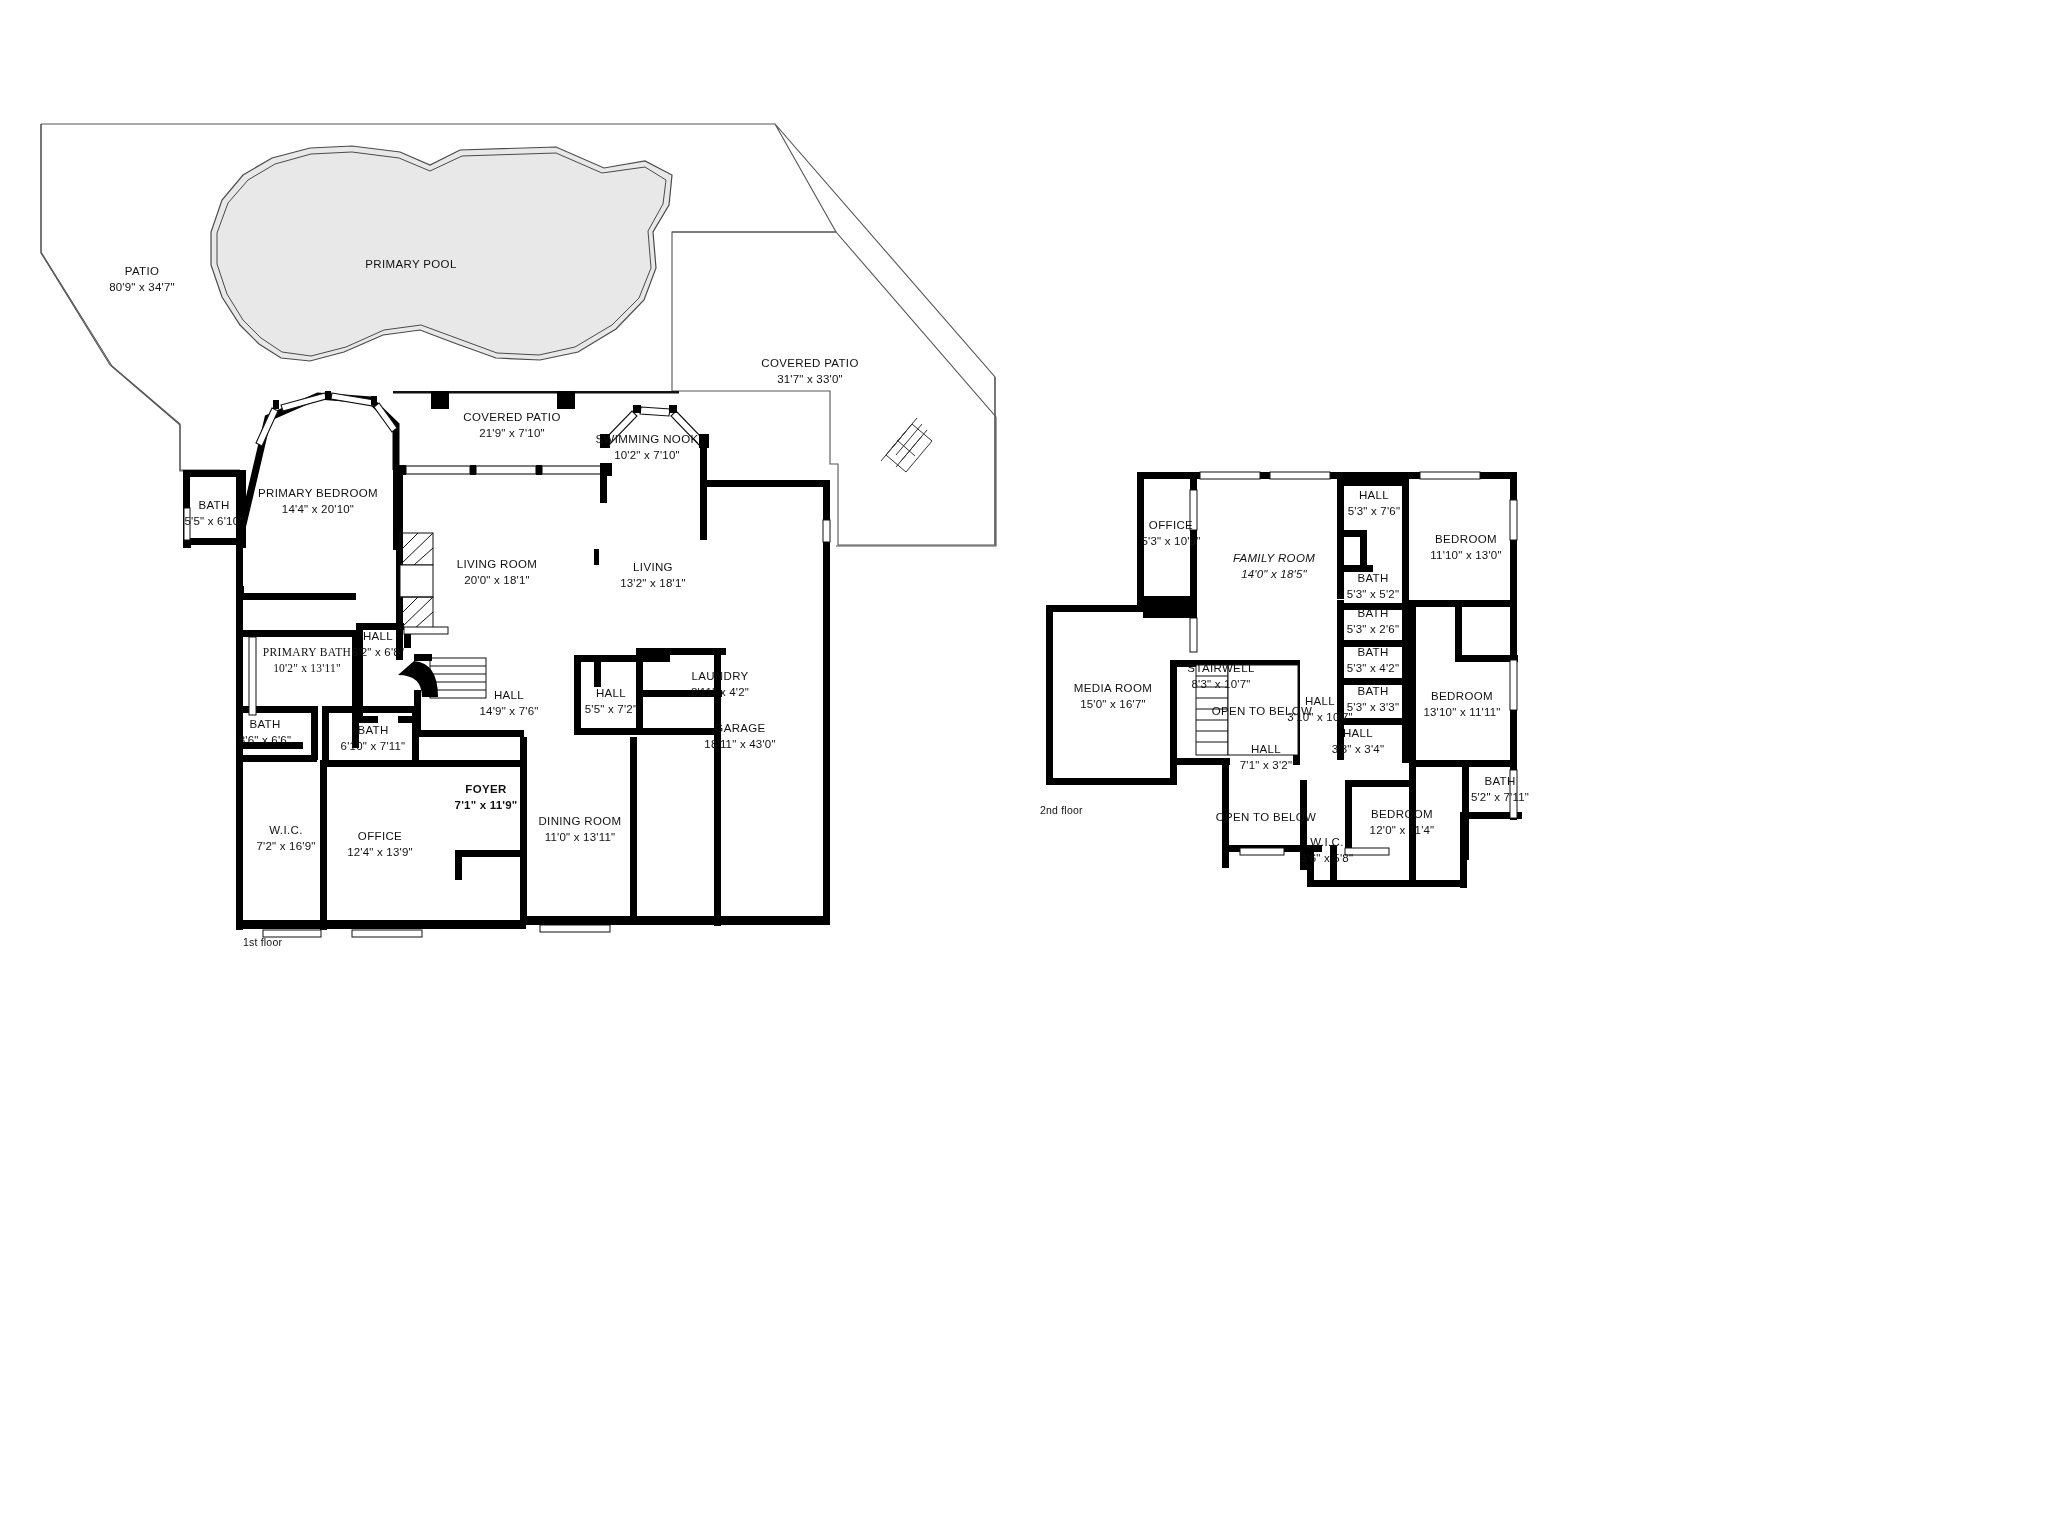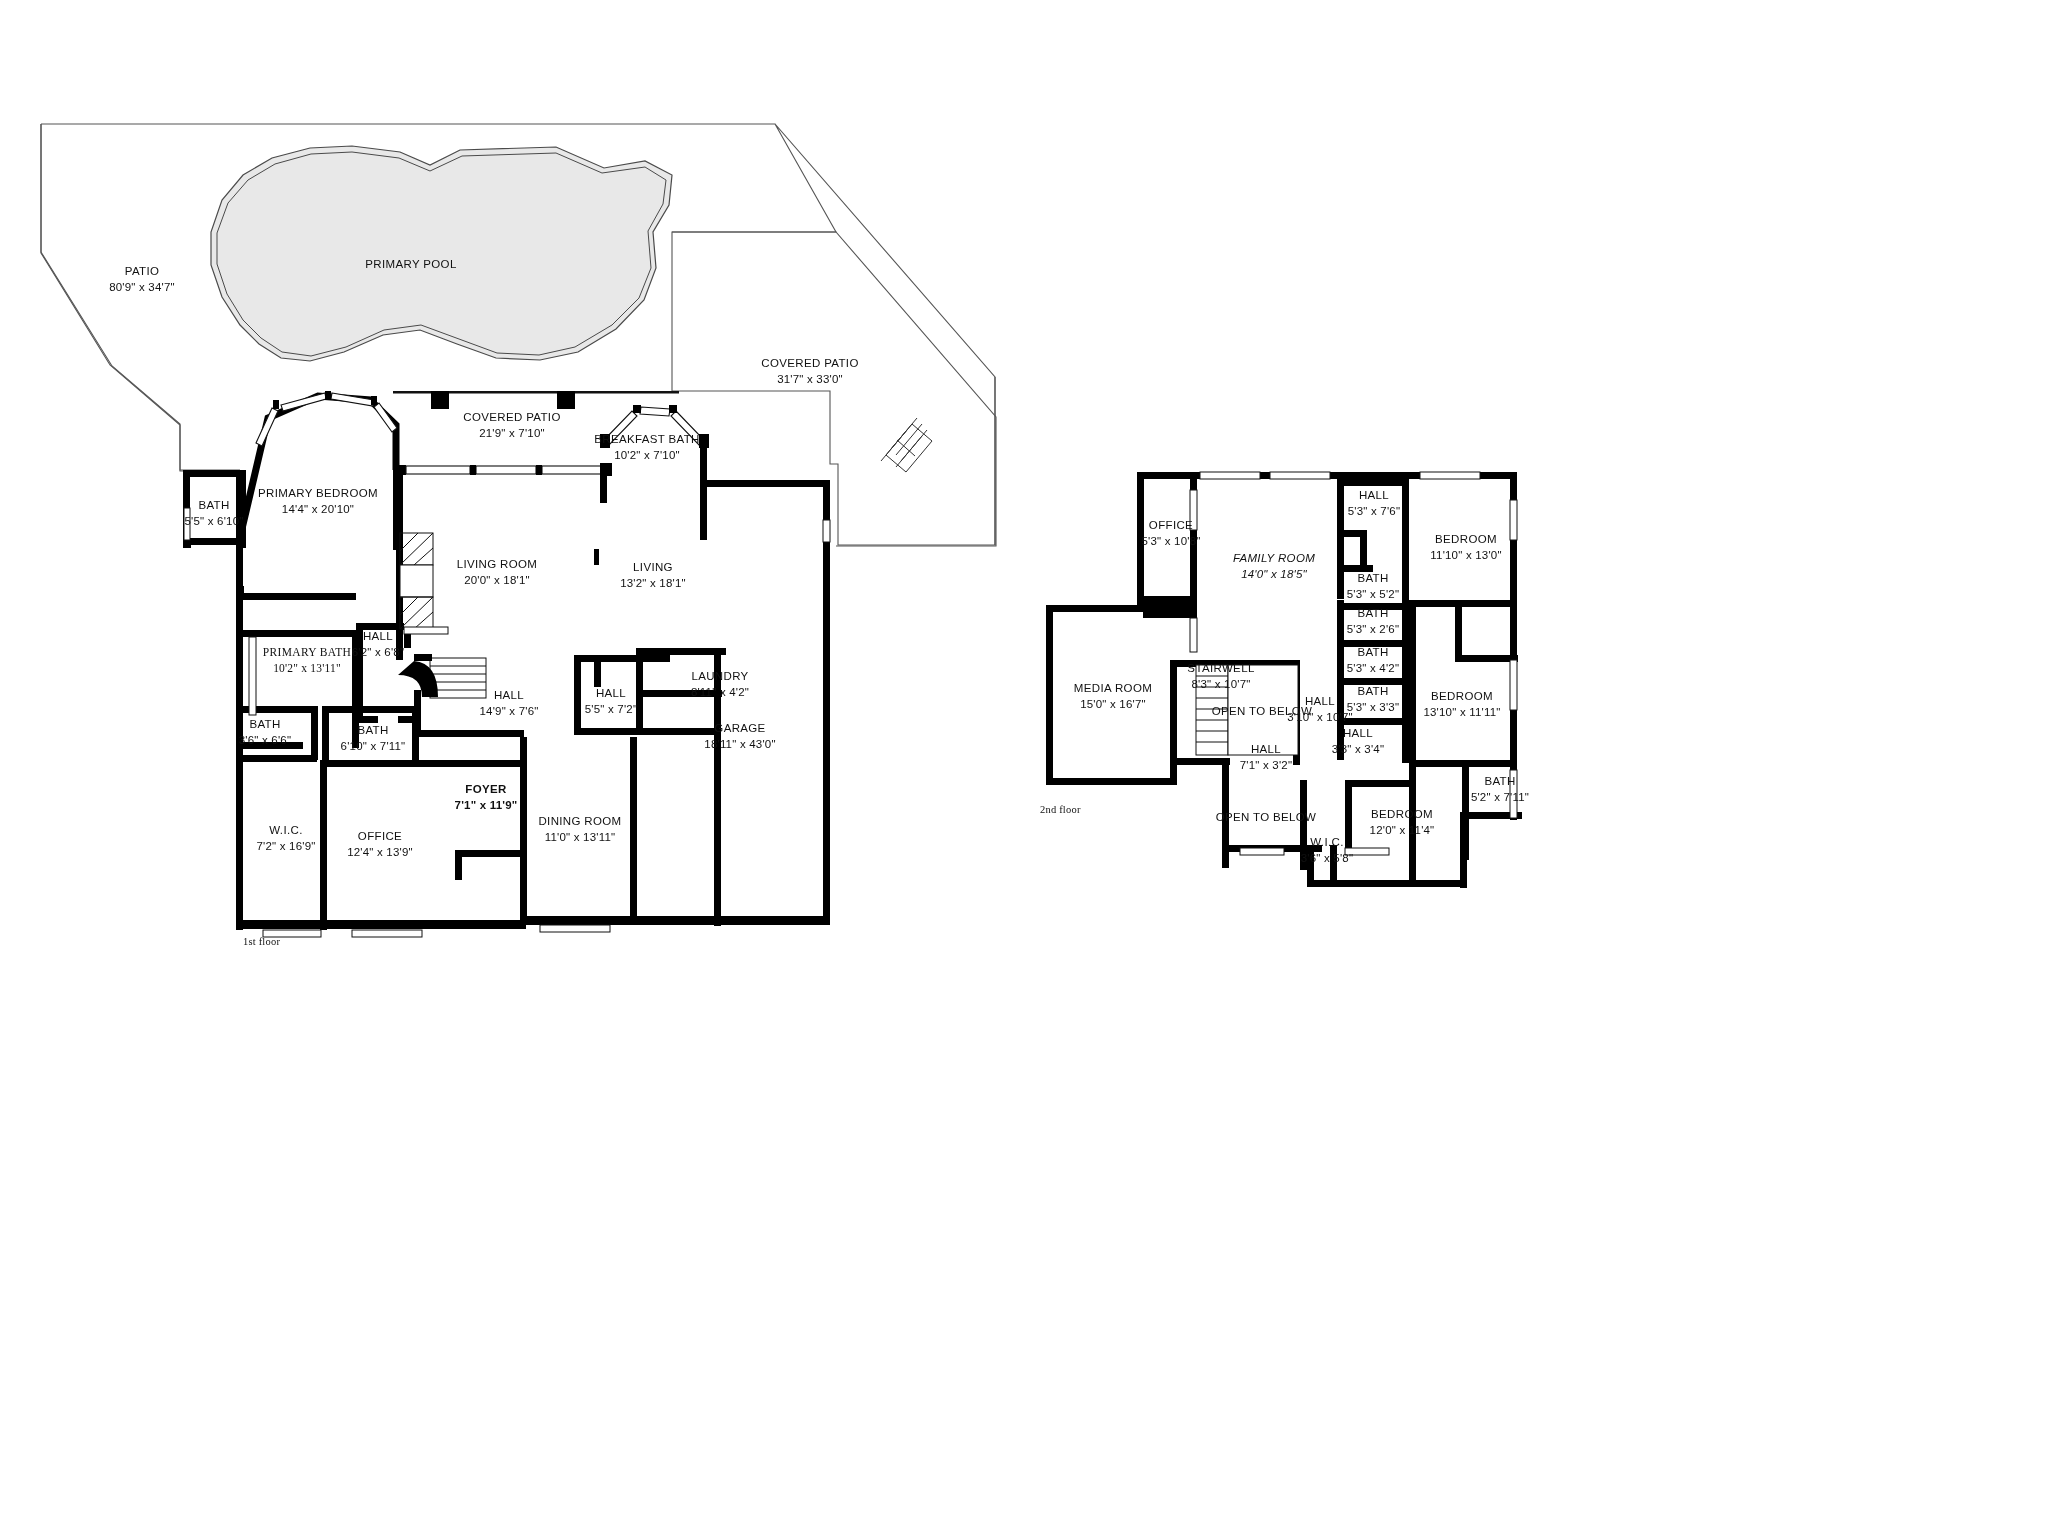--- a/index.html
+++ b/index.html
@@ -4,21 +4,21 @@
 <style>
   html,body{margin:0;padding:0;background:#ffffff;}
   body{width:2048px;height:1536px;position:relative;overflow:hidden;
        font-family:"Liberation Sans",sans-serif;color:#1a1a1a;}
   #plan{position:absolute;left:0;top:0;width:2048px;height:1536px;}
   .lbl{position:absolute;text-align:center;line-height:1.35;
        font-family:"Liberation Sans",sans-serif;color:#111;
        white-space:nowrap;transform:translate(-50%,-50%);pointer-events:none;}
   .lbl .nm{font-size:11.5px;letter-spacing:.35px;}
   .lbl .dim{font-size:11.5px;letter-spacing:.2px;}
-  .floorcap{position:absolute;font-size:10.5px;color:#111;letter-spacing:.2px;font-family:Liberation Serif, serif;}
+  .floorcap{position:absolute;font-size:10.5px;color:#111;letter-spacing:.2px;}
   svg{position:absolute;left:0;top:0;overflow:visible;}
 </style>
 </head>
 <body>
 
 <div id="plan">
 
   <svg width="2048" height="1536">
 
     <g fill="none" stroke="#555" stroke-width="1.1">
@@ -278,21 +278,21 @@
       </div>
       <div class="lbl" style="left: 512px; top: 426px;">
         <div class="nm">COVERED PATIO</div>
         <div class="dim">21'9" x 7'10"</div>
       </div>
       <div class="lbl" style="left: 810px; top: 372px;">
         <div class="nm">COVERED PATIO</div>
         <div class="dim">31'7" x 33'0"</div>
       </div>
       <div class="lbl" style="left: 647px; top: 448px;">
-        <div class="nm">BREAKFAST BATH</div>
+        <div class="nm">SWIMMING NOOK</div>
         <div class="dim">10'2" x 7'10"</div>
       </div>
       <div class="lbl" style="left: 318px; top: 502px;">
         <div class="nm">PRIMARY BEDROOM</div>
         <div class="dim">14'4" x 20'10"</div>
       </div>
       <div class="lbl" style="left: 214px; top: 514px;">
         <div class="nm">BATH</div>
         <div class="dim">5'5" x 6'10"</div>
       </div>

